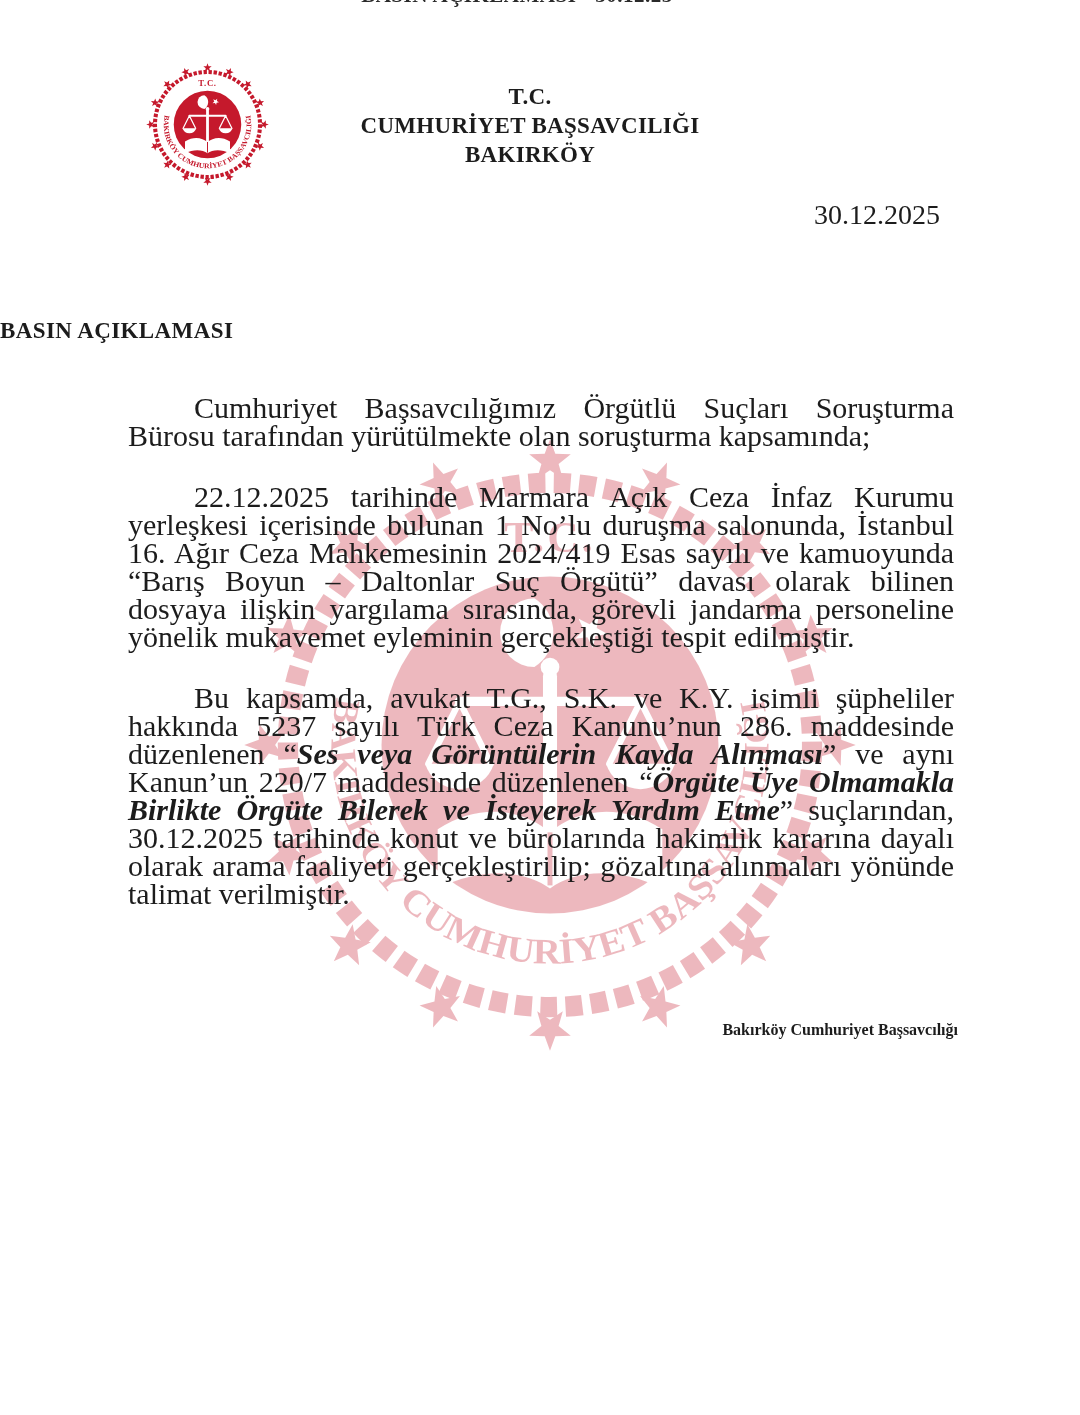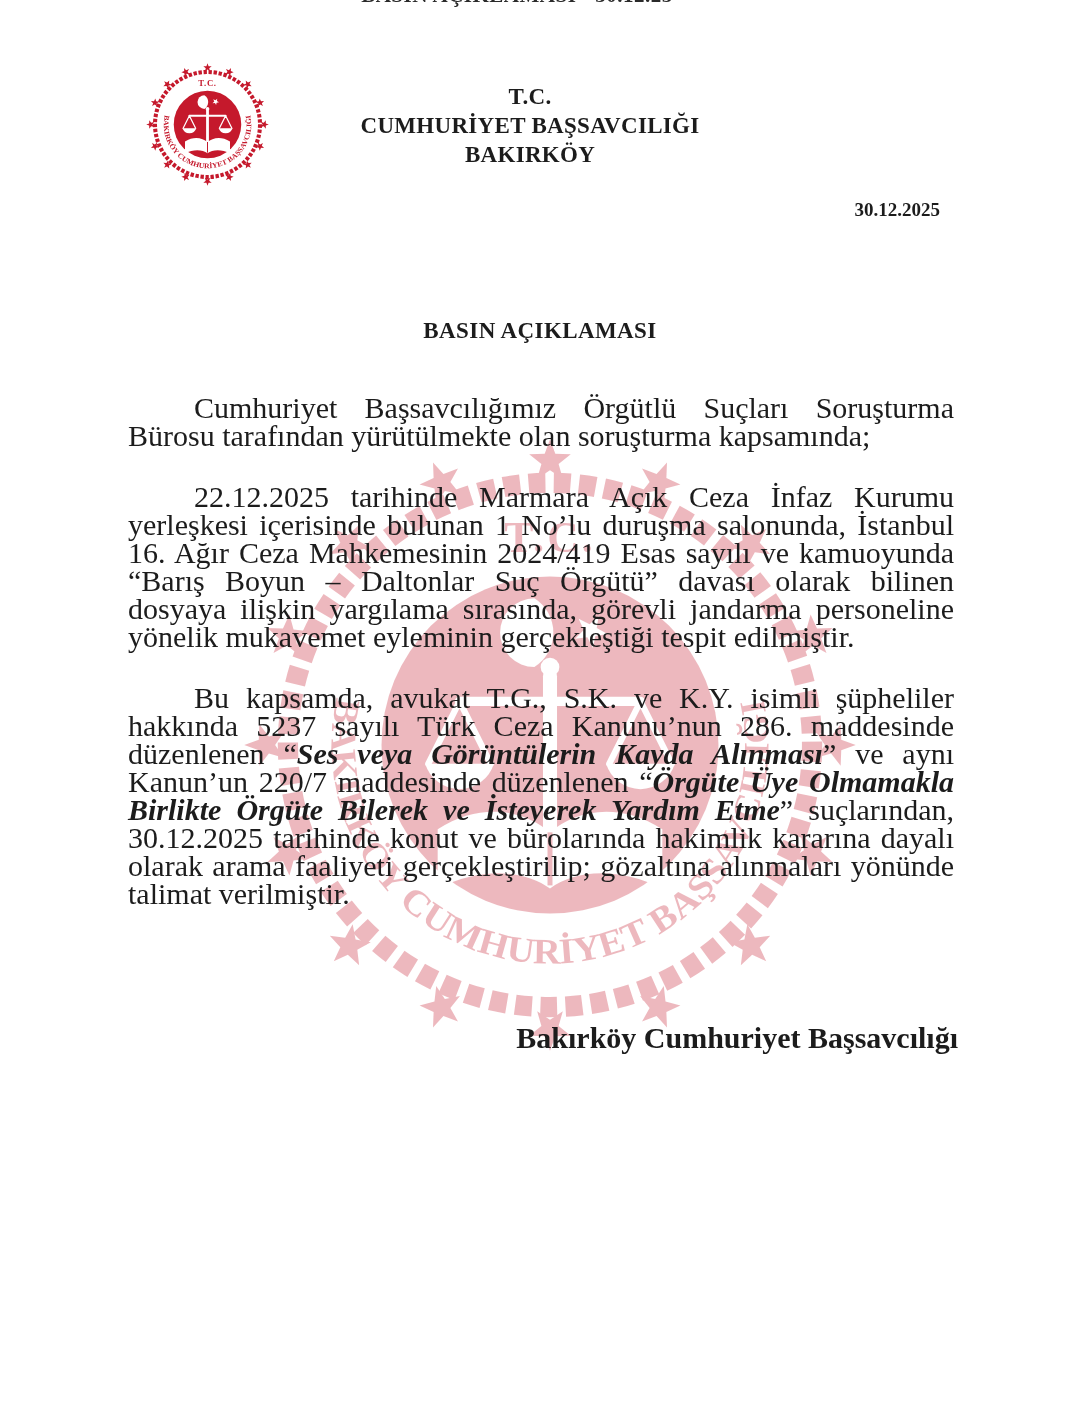--- a/index.html
+++ b/index.html
@@ -12,30 +12,30 @@
   .top-sliver{
     position:absolute;top:-17px;left:0;right:46px;text-align:center;
     font-weight:700;font-size:21px;color:#2a2a2a;letter-spacing:.5px;z-index:1;
   }
   .watermark{position:absolute;left:238px;top:433px;width:624px;height:624px;opacity:.3;z-index:0}
   .logo{position:absolute;left:145px;top:62px;width:125px;height:125px;z-index:1}
   .letterhead{
     position:absolute;top:82px;left:0;width:1060px;text-align:center;
     font-size:23px;font-weight:700;line-height:29px;letter-spacing:.3px;z-index:1;
   }
-  .date{position:absolute;top:199px;right:140px;font-size:19px;font-weight:700;z-index:1}
-  .title{position:absolute;top:318px;left:0;width:1080px;text-align:center;font-size:23px;font-weight:700;letter-spacing:.4px;z-index:1}
+  .date{position:absolute;top:199px;right:140px;font-size:28px;font-weight:400;z-index:1}
+  .title{position:absolute;top:318px;left:0;width:1080px;font-size:23px;font-weight:700;letter-spacing:.4px;z-index:1}
   .body{
     position:absolute;top:394px;left:128px;width:826px;z-index:1;
     font-size:30px;line-height:28px;text-align:justify;
   }
   .body p{text-indent:66px;margin-bottom:33px}
   .bi{font-weight:700;font-style:italic}
   .closing{position:absolute;top:962px;left:194px;font-size:22px;z-index:1}
-  .signature{position:absolute;top:1021px;right:122px;font-size:30px;font-weight:700;z-index:1}
+  .signature{position:absolute;top:1021px;right:122px;font-size:16px;font-weight:700;z-index:1}
 
   
   .emblem{width:100%;height:100%;display:block}
   .emblem .disc{fill:var(--emblem-red)}
   .emblem .rope{fill:none;stroke:var(--emblem-red);stroke-width:6.5;stroke-dasharray:5.4 2.7}
   .emblem polygon{fill:var(--emblem-red)}
   .emblem polygon[data-star]{fill:#ffffff}
   .emblem .tc-text{font-family:"Liberation Serif",serif;font-size:14px;font-weight:700;fill:var(--emblem-red);text-anchor:middle;letter-spacing:1px}
   .emblem .ring-text{font-family:"Liberation Serif",serif;font-size:11.5px;font-weight:700;fill:var(--emblem-red)}
   .emblem .white-stroke{stroke:#ffffff;fill:none;stroke-linecap:round}

